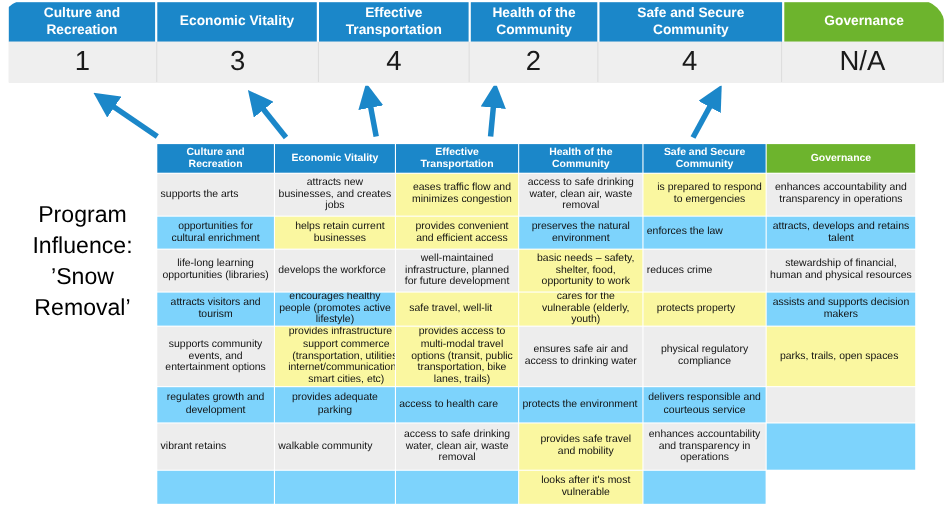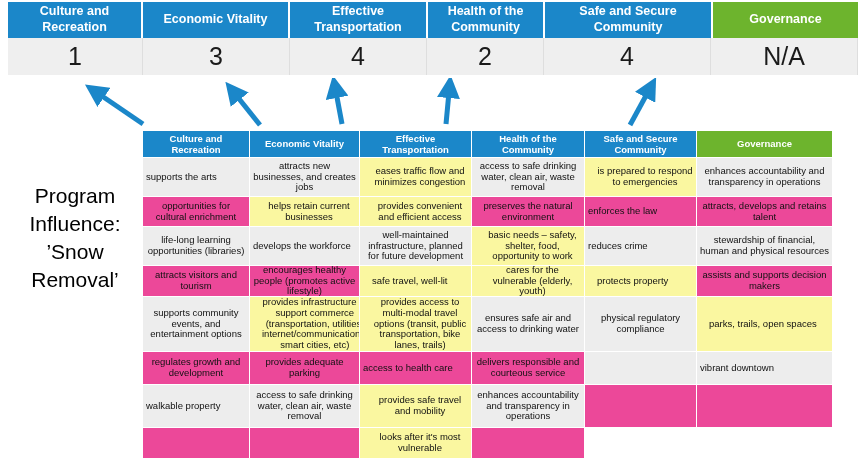--- a/index.html
+++ b/index.html
@@ -1,17 +1,17 @@
 <!DOCTYPE html>
 <html><head>
 <meta charset="utf-8">
 <style>
   * { margin:0; padding:0; box-sizing:border-box; }
   body { background:#fff; font-family:"Liberation Sans", sans-serif; }
-  .slide { position:relative; width:859px; height:465px; background:#ffffff; overflow:hidden; }
+  .slide { position:relative; width:859px; height:465px; background:#ffffff; overflow:hidden;border-radius:24px; }
 
   
   .banner, .scores {
     position:absolute; left:8px; width:850px;
     display:grid; grid-template-columns:133px 145px 136px 115px 166px 145px; column-gap:2px;
   }
   .banner { top:2px; height:36px; }
   .bcell {
     background:#1b87c9; color:#fff; font-weight:bold; font-size:12.5px; line-height:1.25;
     display:flex; align-items:center; justify-content:center; text-align:center; padding:0 6px;
@@ -44,21 +44,21 @@
   .mcell {
     font-size:9.5px; line-height:1.12; color:#111; padding:2px 3px;
     display:flex; align-items:center; text-align:center; overflow:hidden;
   }
   .mcell.head {
     background:#1b87c9; color:#fff; font-weight:bold; font-size:9.5px; line-height:1.2;
     justify-content:center; text-align:center;
   }
   .mcell.head.green { background:#6db42d; }
   .mcell.gray { background:#ededed; }
-  .mcell.white { background:#ec4899; }
+  .mcell.white { background:#7dd3fc; }
   .mcell.hl { background:#faf7a0;padding-left:12px; }
 </style>
 </head>
 <body>
 
 <div class="slide">
 
   <div class="banner">
     <div class="bcell">Culture and Recreation</div>
     <div class="bcell">Economic Vitality</div>
@@ -125,24 +125,25 @@
       <div class="mcell white">assists and supports decision makers</div>
       <div class="mcell gray">supports community events, and entertainment options</div>
       <div class="mcell hl">provides infrastructure to support commerce (transportation, utilities, internet/communications, smart cities, etc)</div>
       <div class="mcell hl">provides access to multi-modal travel options (transit, public transportation, bike lanes, trails)</div>
       <div class="mcell gray">ensures safe air and access to drinking water</div>
       <div class="mcell gray">physical regulatory compliance</div>
       <div class="mcell hl">parks, trails, open spaces</div>
       <div class="mcell white">regulates growth and development</div>
       <div class="mcell white">provides adequate parking</div>
       <div class="mcell white">access to health care</div>
+      <div class="mcell white">protects the environment</div>
       <div class="mcell white">delivers responsible and courteous service</div>
       <div class="mcell gray"></div>
-      <div class="mcell gray">vibrant downtown</div>
-      <div class="mcell gray">walkable property</div>
+      <div class="mcell gray">vibrant retains</div>
+      <div class="mcell gray">walkable community</div>
       <div class="mcell gray">access to safe drinking water, clean air, waste removal</div>
       <div class="mcell hl">provides safe travel and mobility</div>
       <div class="mcell gray">enhances accountability and transparency in operations</div>
       <div class="mcell white"></div>
       <div class="mcell white"></div>
       <div class="mcell white"></div>
       <div class="mcell white"></div>
       <div class="mcell hl">looks after it's most vulnerable</div>
       <div class="mcell white"></div>
     </div>

